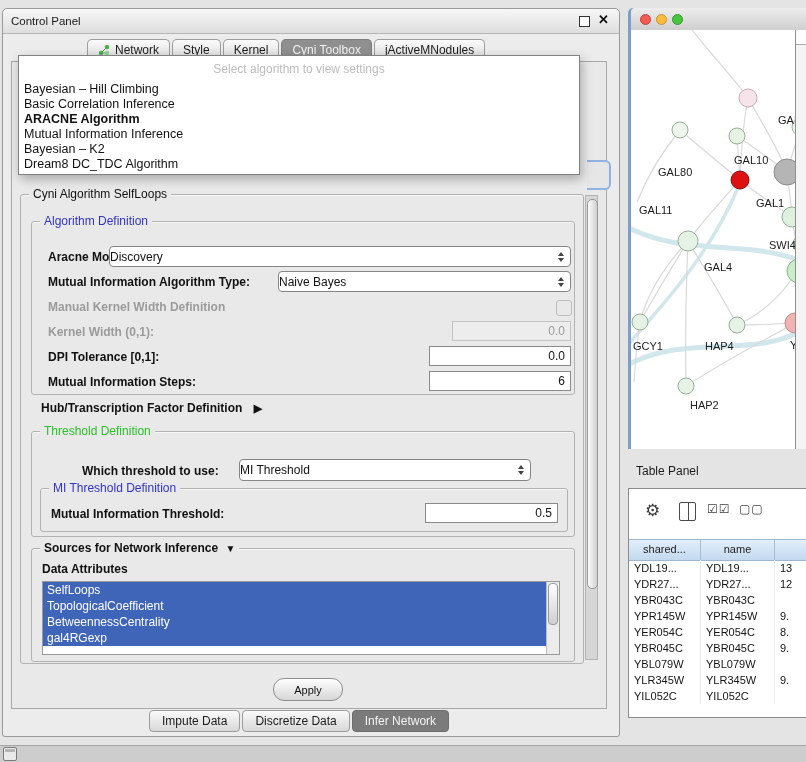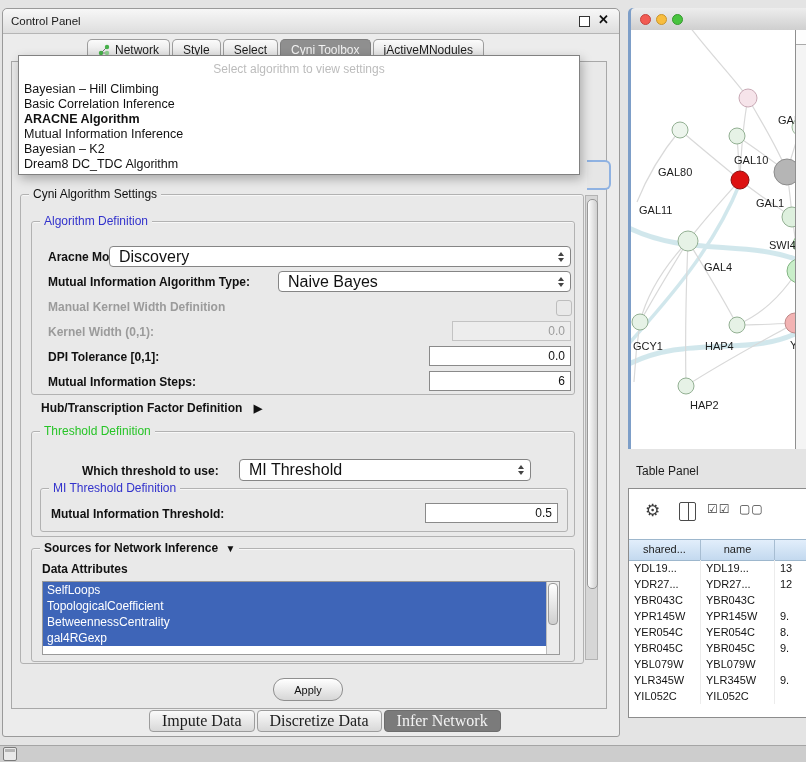--- a/index.html
+++ b/index.html
@@ -18,41 +18,41 @@
   .cp-tab.sel{background:#8f8f8f;color:#f3f3f3;border-color:#7d7d7d;}
   .cp-content{position:absolute;left:8px;top:52px;width:594px;height:646px;border:1px solid #a8a8a8;background:#e9e9e9;}
   
   .gb{position:absolute;border:1px solid #b2b2b2;border-radius:3px;box-shadow:inset 0 1px 0 rgba(255,255,255,.65);}
   .gt{position:absolute;top:-8px;left:8px;background:#e9e9e9;padding:0 4px;font-size:12px;color:#111;white-space:nowrap;}
   .gt.blue{color:#3232cc;font-weight:normal;}
   .gt.green{color:#27c427;font-weight:normal;}
   .gt.boldblack{font-weight:bold;color:#111;}
   .lbl{position:absolute;font-size:12px;font-weight:bold;color:#111;white-space:nowrap;}
   .lbl.dis{color:#9b9b9b;}
-  .combo{position:absolute;height:21px;background:#fff;border:1px solid #858585;border-radius:4px;font-size:16px;
-         color:#111;display:flex;align-items:center;padding-left:9px;box-sizing:border-box;}
+  .combo{position:absolute;height:21px;background:#fff;border:1px solid #858585;border-radius:4px;font-size:12px;
+         color:#111;display:flex;align-items:center;box-sizing:border-box;}
   .combo .arr{position:absolute;right:6px;top:0;bottom:0;display:flex;flex-direction:column;justify-content:center;gap:2px;}
   .tri-u{width:0;height:0;border-left:3.5px solid transparent;border-right:3.5px solid transparent;border-bottom:4.5px solid #444;}
   .tri-d{width:0;height:0;border-left:3.5px solid transparent;border-right:3.5px solid transparent;border-top:4.5px solid #444;}
   .fld{position:absolute;height:20px;background:#fff;border:1px solid #8a8a8a;font-size:12px;color:#111;
        display:flex;align-items:center;justify-content:flex-end;padding-right:5px;box-sizing:border-box;}
   .fld.dis{background:#ededed;border-color:#c3c3c3;color:#9b9b9b;}
   .chk{position:absolute;width:14px;height:14px;border:1px solid #bdbdbd;background:#e9e9e9;border-radius:3px;}
   .attr-list{position:absolute;background:#fff;border:1px solid #9a9a9a;overflow:hidden;}
   .attr-item{height:16px;line-height:16px;padding-left:4px;font-size:12px;color:#fff;background:#3e65b8;white-space:nowrap;}
   .alist-sb{position:absolute;right:0;top:0;width:12px;bottom:0;background:#ececec;border-left:1px solid #bdbdbd;}
   .alist-thumb{position:absolute;left:1px;right:1px;top:1px;height:40px;background:linear-gradient(#ffffff,#cfcfcf);
                border:1px solid #999;border-radius:4px;}
   .apply{position:absolute;width:68px;height:21px;border:1px solid #8f8f8f;border-radius:11px;
          background:linear-gradient(#ffffff,#d6d6d6);font-size:11px;color:#111;display:flex;align-items:center;justify-content:center;}
   .vscroll{position:absolute;width:13px;background:#d6d6d6;border:1px solid #b3b3b3;box-sizing:border-box;}
   .vthumb{position:absolute;left:1px;width:9px;background:linear-gradient(90deg,#fdfdfd,#cfcfcf);border:1px solid #979797;border-radius:5px;}
   .btabs{position:absolute;left:146px;top:701px;display:flex;gap:2px;}
   .btab{height:20px;padding:0 12px;display:flex;align-items:center;border:1px solid #9c9c9c;border-radius:4px;
-        background:linear-gradient(#fafafa,#d8d8d8);font-size:16px;color:#1c1c1c;font-family:Liberation Serif, serif;}
+        background:linear-gradient(#fafafa,#d8d8d8);font-size:12px;color:#1c1c1c;}
   .btab.sel{background:#7b7b7b;color:#f3f3f3;border-color:#6d6d6d;}
   
   .popup{position:absolute;left:18px;top:55px;width:560px;height:118px;background:#fff;border:1px solid #818181;
          box-shadow:2px 4px 10px rgba(0,0,0,.28);z-index:60;}
   .popup .ph{height:26px;line-height:26px;text-align:center;color:#bcbcbc;font-size:12px;}
   .popup .it{height:15px;line-height:15px;padding-left:5px;font-size:12.5px;color:#111;white-space:nowrap;}
   .popup .it.sel{font-weight:bold;}
   .combo-frag{position:absolute;left:575px;top:98px;width:22px;height:26px;background:#e6e6e6;
               border:2px solid #8fb2e2;border-left:none;border-radius:0 6px 6px 0;z-index:10;}
   
@@ -108,36 +108,36 @@
           <circle cx="3" cy="9" r="2.2" fill="#46b04a"></circle>
           <circle cx="9" cy="3" r="2.2" fill="#46b04a"></circle>
           <circle cx="9" cy="9" r="2.2" fill="#8fd08f"></circle>
         </svg>
         <span>Network</span>
       </div>
       <div class="cp-tab">
           <span>Style</span>
         </div>
       <div class="cp-tab">
-          <span>Select</span>
+          <span>Kernel</span>
         </div>
       <div class="cp-tab sel">
           <span>Cyni Toolbox</span>
         </div>
       <div class="cp-tab">
           <span>jActiveMNodules</span>
         </div>
     </div>
 
     <div class="cp-content">
 
       <div class="combo-frag"></div>
 
       <div class="gb" style="left:8px;top:132px;width:562px;height:468px;">
-        <span class="gt">Cyni Algorithm Settings</span>
+        <span class="gt">Cyni Algorithm SelfLoops</span>
 
         <div class="gb" style="left:10px;top:26px;width:542px;height:172px;">
           <span class="gt blue">Algorithm Definition</span>
 
           <span class="lbl" style="left:16px;top:28px;">Aracne Mode:</span>
           <div class="combo" style="left:77px;top:24px;width:462px;">
             <span>Discovery</span>
             <span class="arr">
                 <span class="tri-u"></span>
                 <span class="tri-d"></span>

